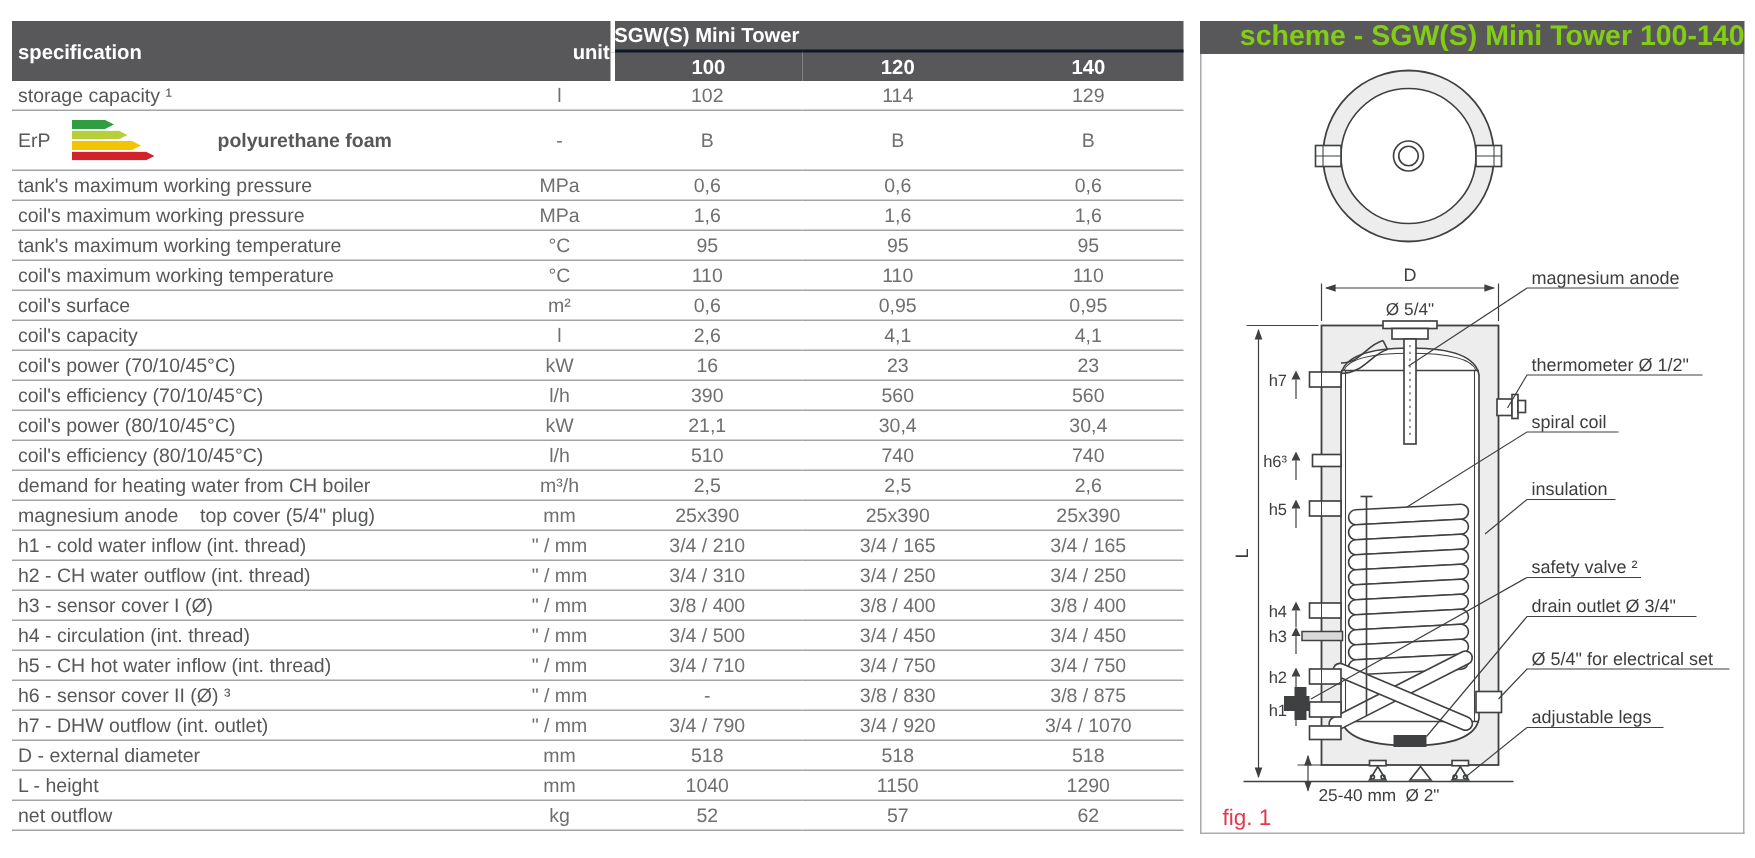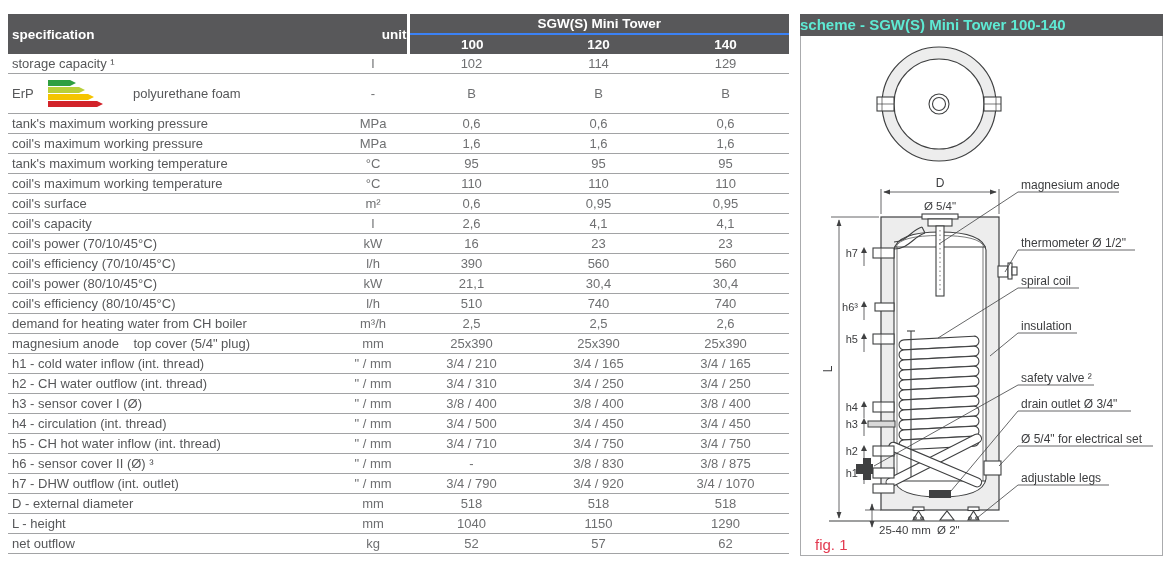--- a/index.html
+++ b/index.html
@@ -8,39 +8,39 @@
        --header-bg:#58585a; --text-label:#565759; --text-value:#6e6f71;
        --line:#a2a3a5; --accent-red:#e23950; --d-stroke:#3f4041; --d-fill:#ededed;}
 
   
   table.spec-table{position:absolute;left:8px;top:14px;width:781px;
        border-collapse:collapse;table-layout:fixed;font-size:13px;}
   .spec-table thead th{background:var(--header-bg);color:#fff;font-weight:bold;
        font-size:13.5px;padding:0;}
   .th-spec{text-align:left;padding-left:4px !important;}
   .th-unit{text-align:right;}
-  .th-group{text-align:center;height:19px;border-left:3px solid #fff;border-bottom:2px solid #3b82f6;}
+  .th-group{text-align:left;height:19px;border-left:3px solid #fff;border-bottom:2px solid #0f172a;}
   .th-model{text-align:center;height:19px;margin-top:16px;}
   .th-model.first{border-left:3px solid #fff;}
   .spec-table tbody td{border-bottom:1px solid var(--line);height:19px;padding:0 4px;
        color:var(--text-value);text-align:center;white-space:pre;overflow:hidden;}
   .spec-table tbody td.spec-cell{text-align:left;color:var(--text-label);}
   .spec-table tr.erp-row td{height:39px;}
 
   
   .erp-name{display:inline-block;width:28px;vertical-align:middle;}
   .erp-icon{display:inline-flex;flex-direction:column;gap:1px;vertical-align:middle;margin-left:8px;}
   .erp-bar{display:block;height:6px;
        clip-path:polygon(0 0,calc(100% - 6px) 0,100% 50%,calc(100% - 6px) 100%,0 100%);}
-  .erp-text{display:inline-block;margin-left:30px;vertical-align:middle;}
+  .erp-text{display:inline-block;margin-left:42px;vertical-align:middle;font-weight:bold;}
 
   
   .scheme{position:absolute;left:800px;top:14px;width:363px;}
-  .scheme-title{background:var(--header-bg);color:#5eead4;font-weight:bold;font-size:15px;
-       height:22px;line-height:22px;text-align:left;}
+  .scheme-title{background:var(--header-bg);color:#84cc16;font-weight:bold;font-size:19px;
+       height:22px;line-height:22px;text-align:right;}
   .scheme-body{border:1px solid #aaabad;border-top:none;background:#fff;height:519px;}
 
   svg text{font-family:"Liberation Sans",sans-serif;fill:#3c3d3f;font-size:12px;}
   .st{fill:none;stroke:var(--d-stroke);stroke-width:1.1;}
   .thin{fill:none;stroke:var(--d-stroke);stroke-width:0.7;}
   .sf{fill:#fff;stroke:var(--d-stroke);stroke-width:1.1;}
   .sg{fill:var(--d-fill);stroke:var(--d-stroke);stroke-width:1.2;}
   .sp{fill:#d9d9d9;stroke:var(--d-stroke);stroke-width:1;}
   .sb{fill:var(--d-stroke);stroke:none;}
   .lead{fill:none;stroke:var(--d-stroke);stroke-width:0.8;}

